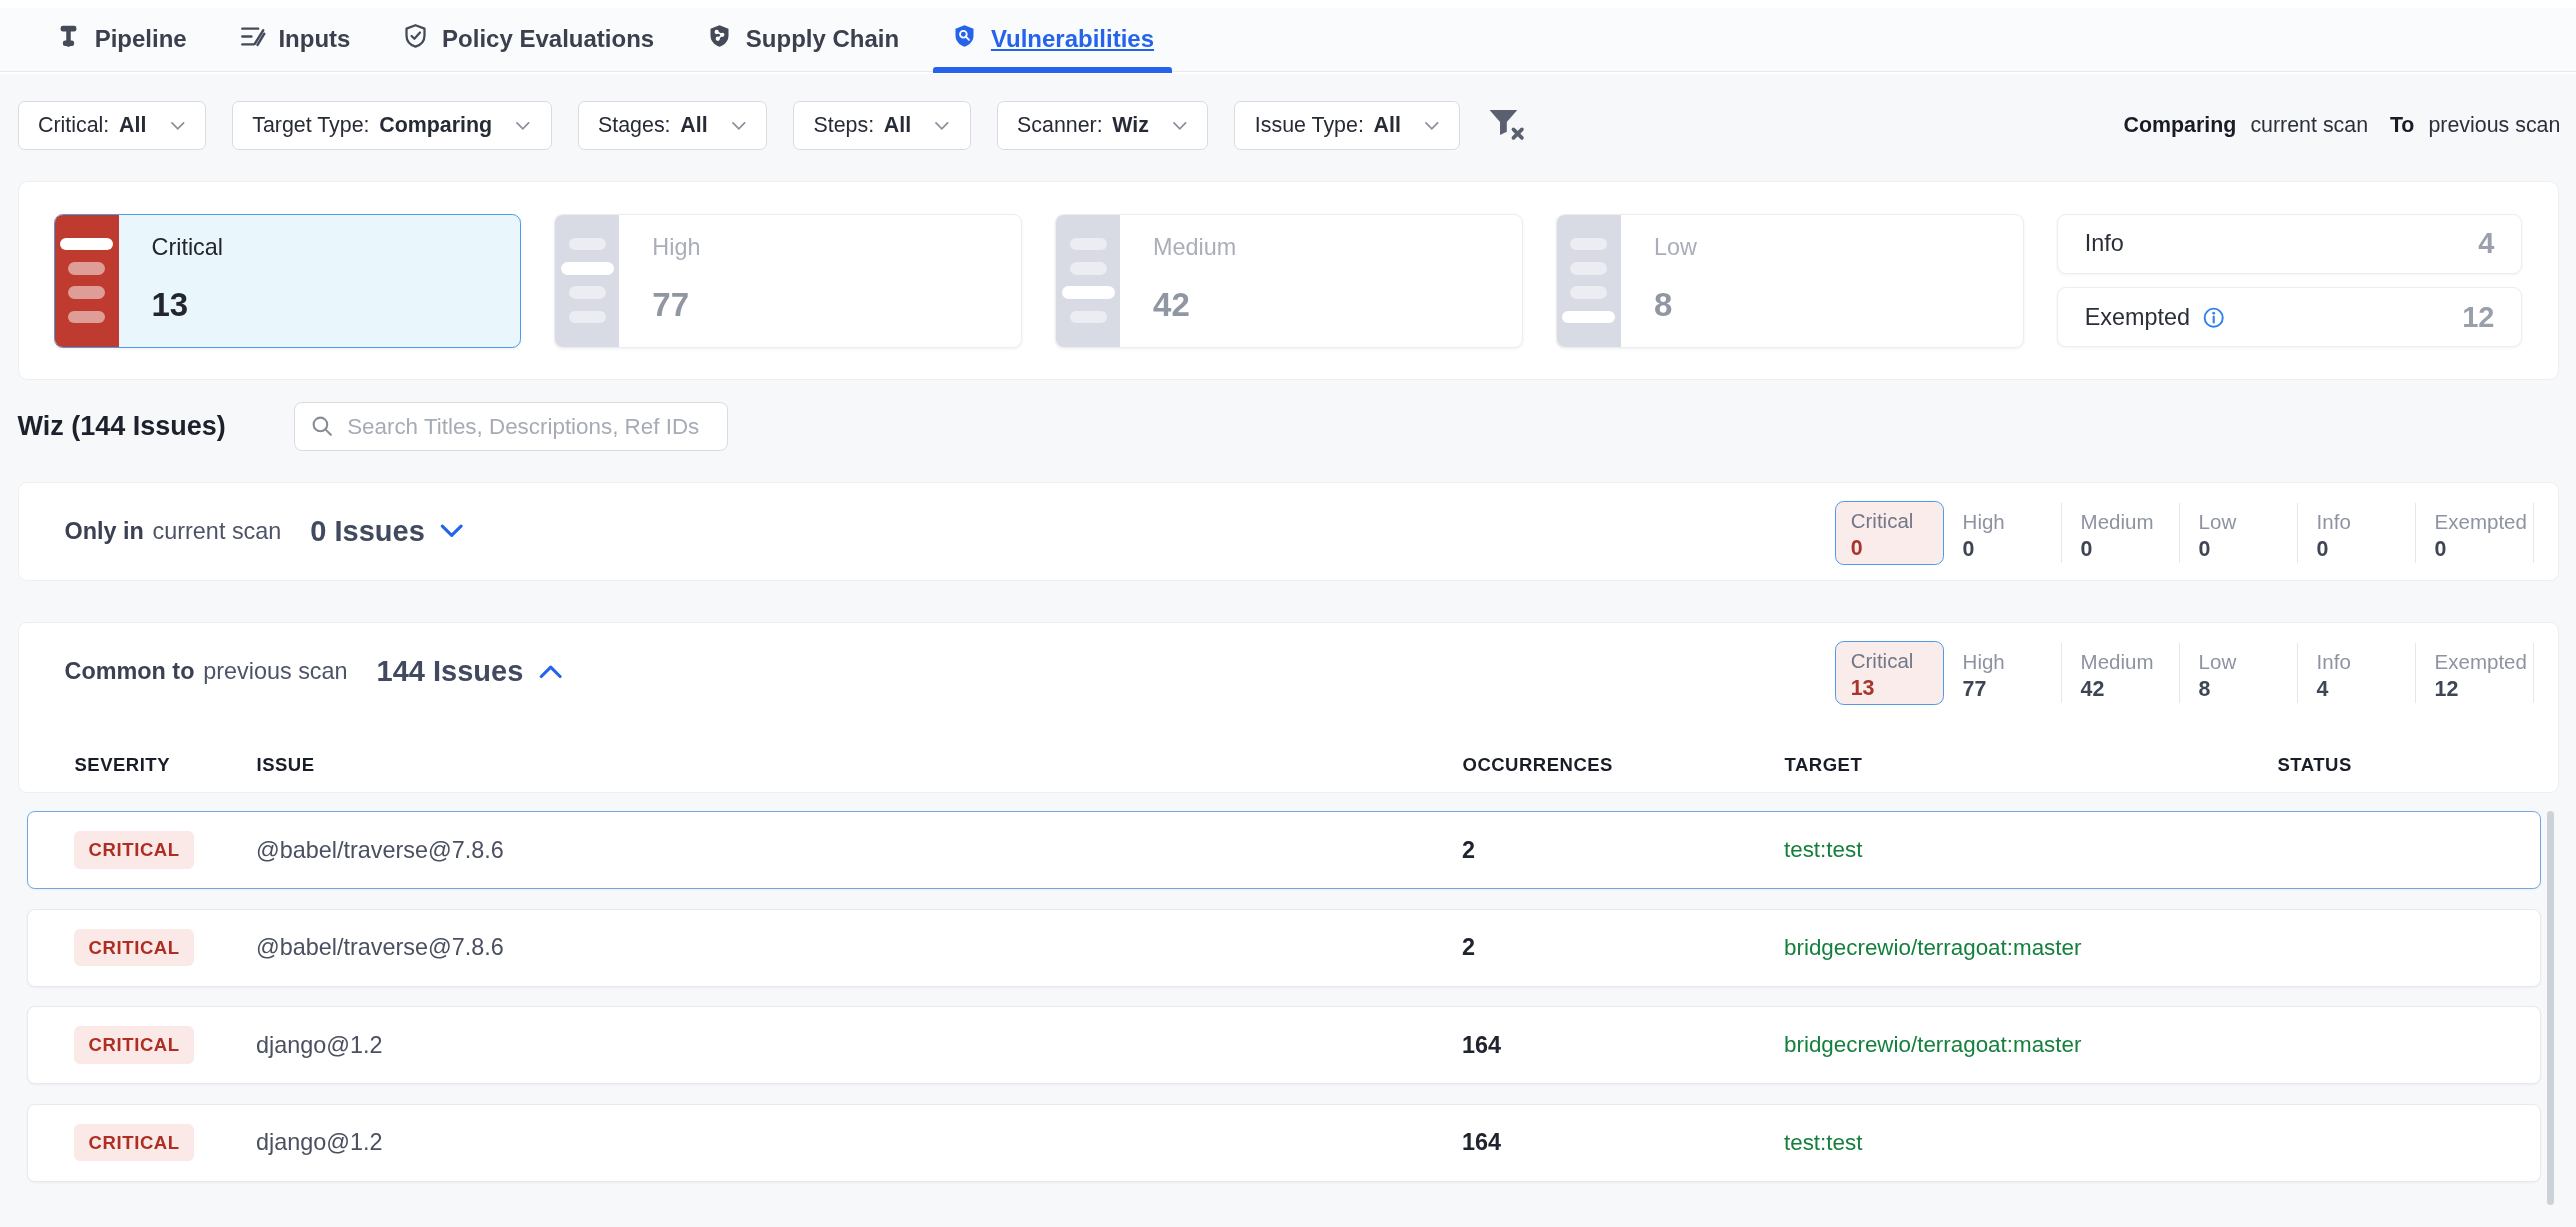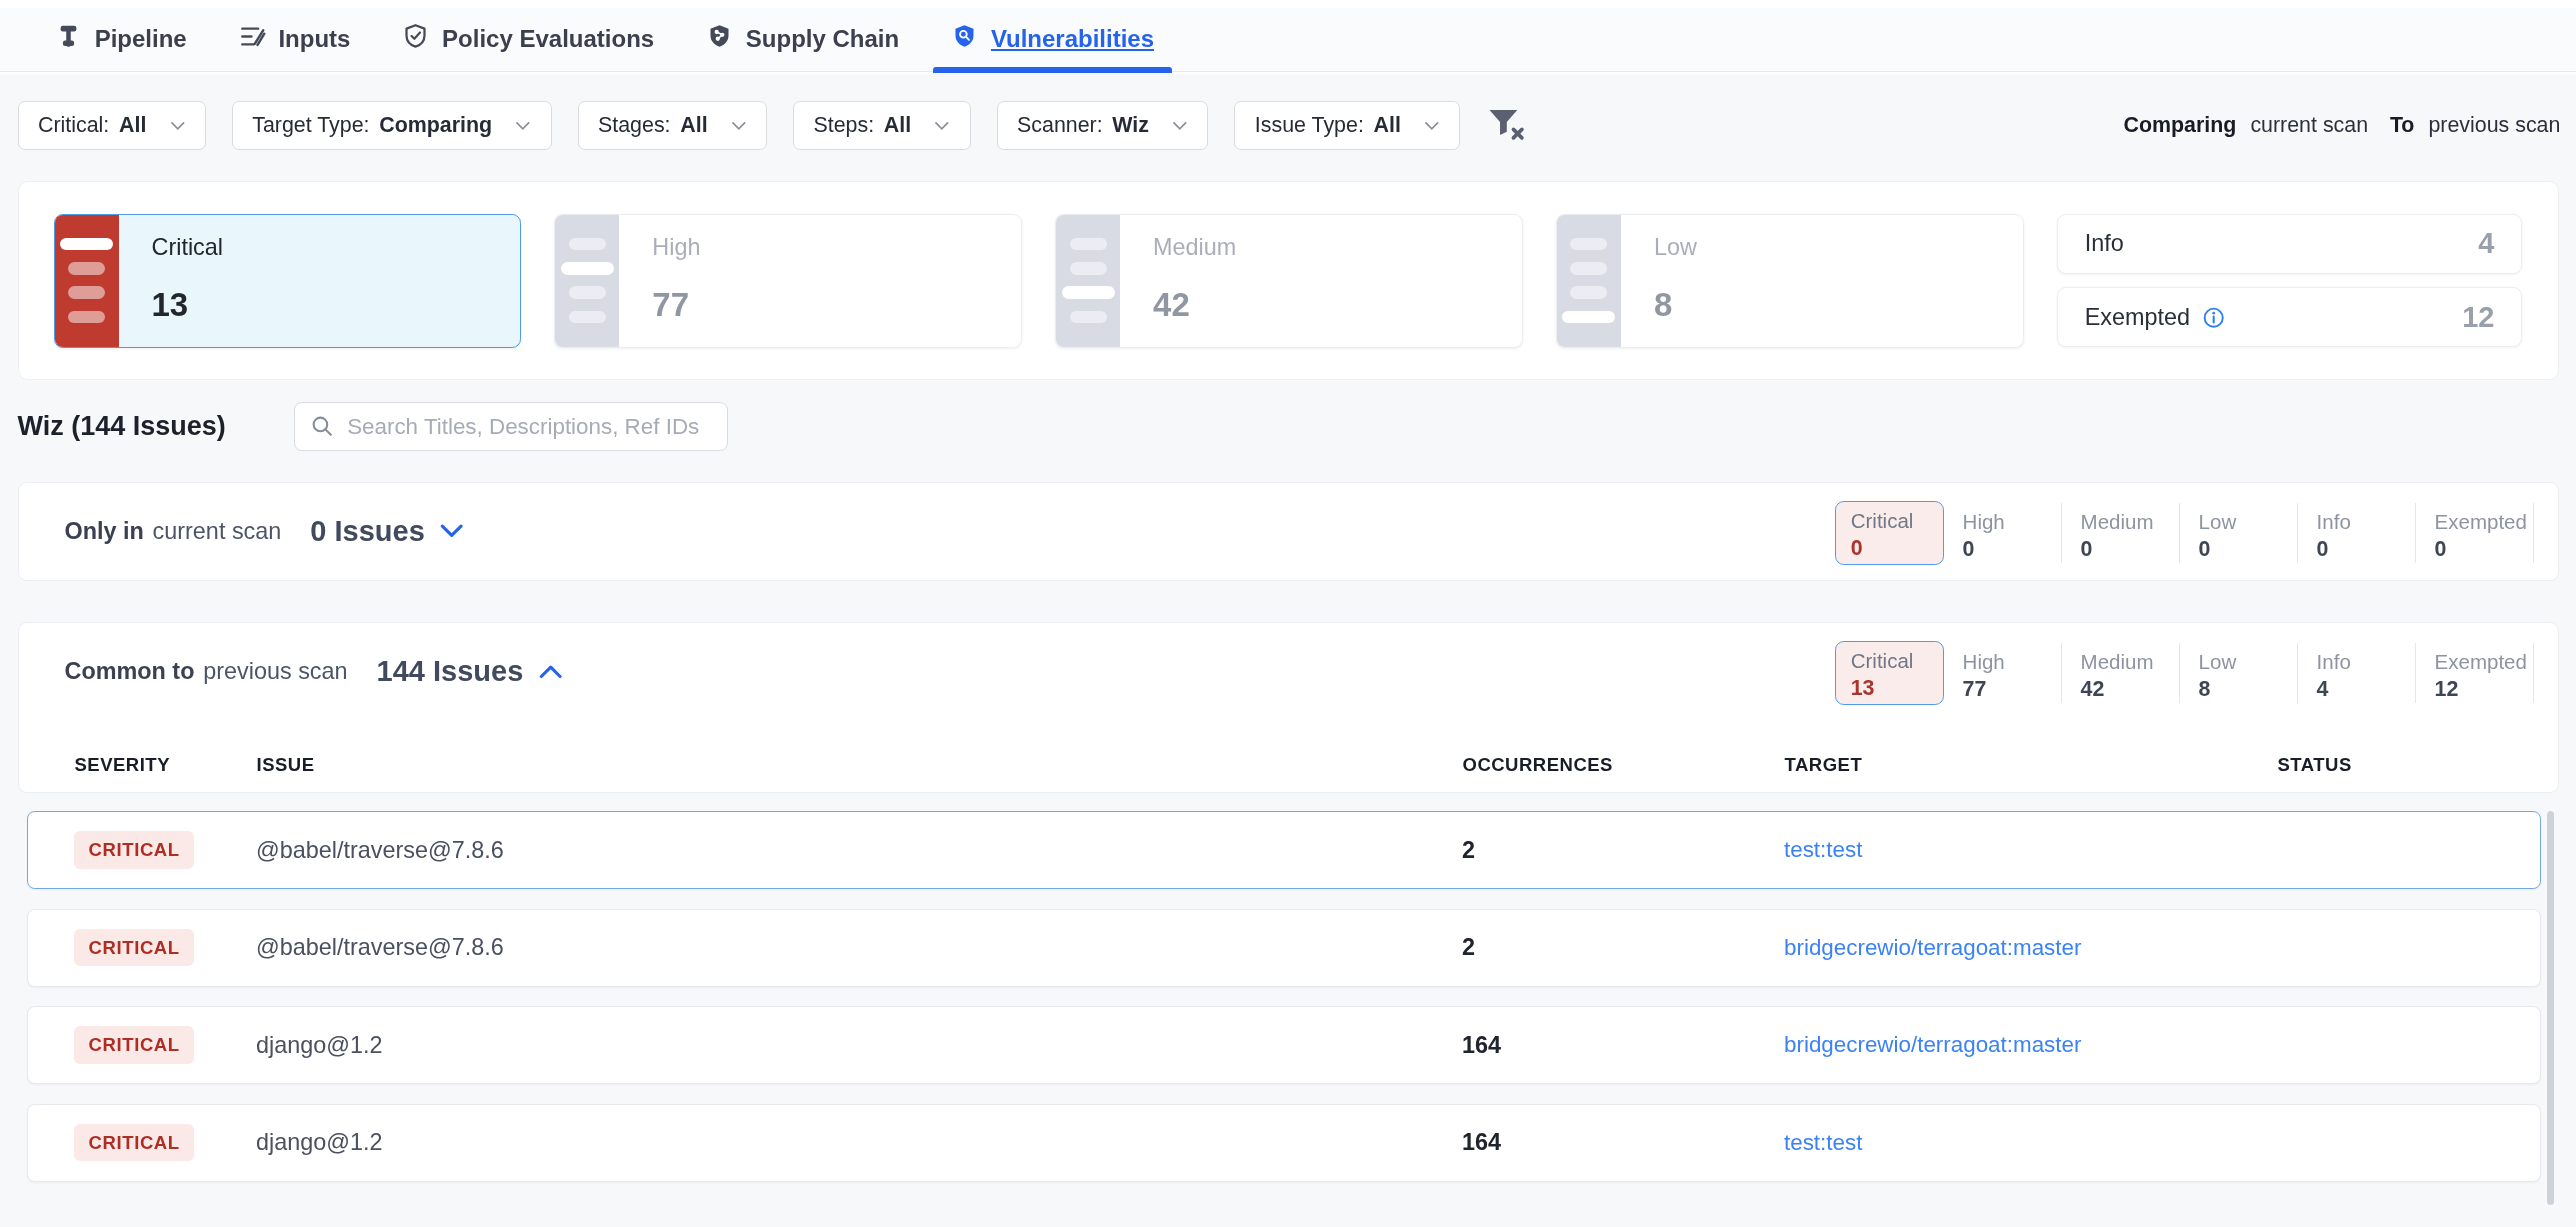--- a/index.html
+++ b/index.html
@@ -104,21 +104,21 @@
     font-size:18.5px; font-weight:700; color:#181d27; letter-spacing:0.5px; }
   .rows { position:absolute; top:737px; left:27px; width:2514px; }
   .row { height:78px; margin-bottom:19.5px; background:#fff; border:1px solid #e7e9ee;
     border-radius:7.8px; box-shadow:0 1px 1.9px rgba(31,41,55,.05); padding-left:46px;
     cursor:pointer; }
   .row.selected { border:1.9px solid #71a7e3; }
   .sev-badge { display:inline-block; font-size:18.5px; font-weight:700; color:#ae2e24;
     background:#fbe9e7; border-radius:5.8px; padding:7.8px 14.6px; letter-spacing:0.6px; }
   .c-issue { font-size:23.4px; color:#4a5060; }
   .c-occ { font-size:23.4px; font-weight:600; color:#20242e; }
-  .c-target { font-size:22.4px; color:#3b82f6; }
+  .c-target { font-size:22.4px; color:#15803d; }
 
   .scrollbar { position:absolute; left:2547px; top:737px; width:6.8px; height:394px;
     background:#cdd1d8; border-radius:3.9px; }
 </style>
 </head>
 <body>
 
 <div id="screen">
 
   <div class="tabbar">

